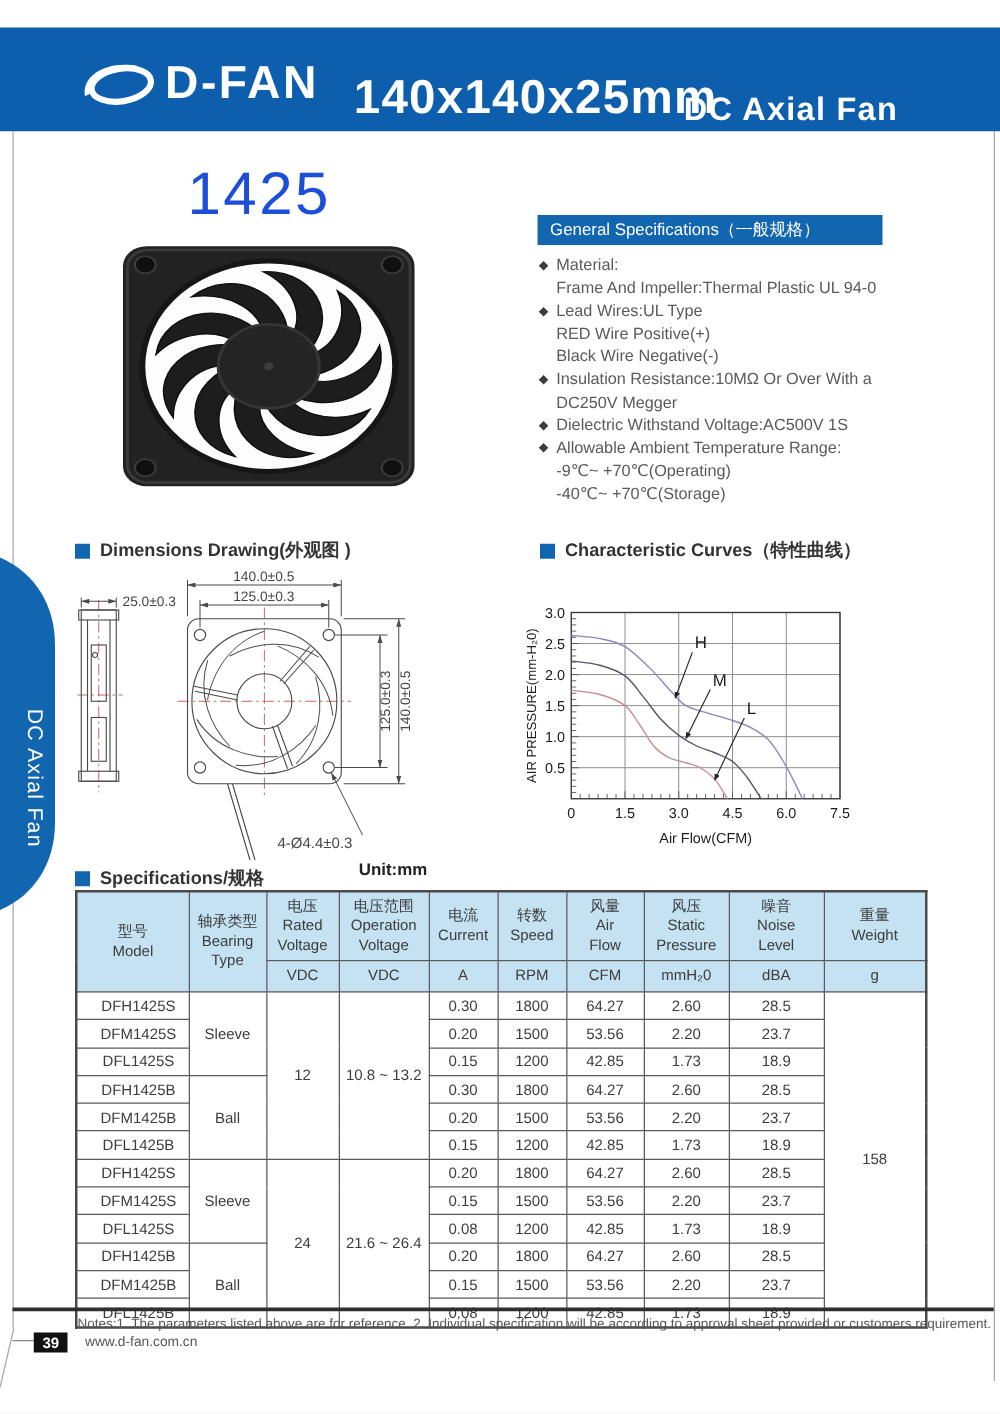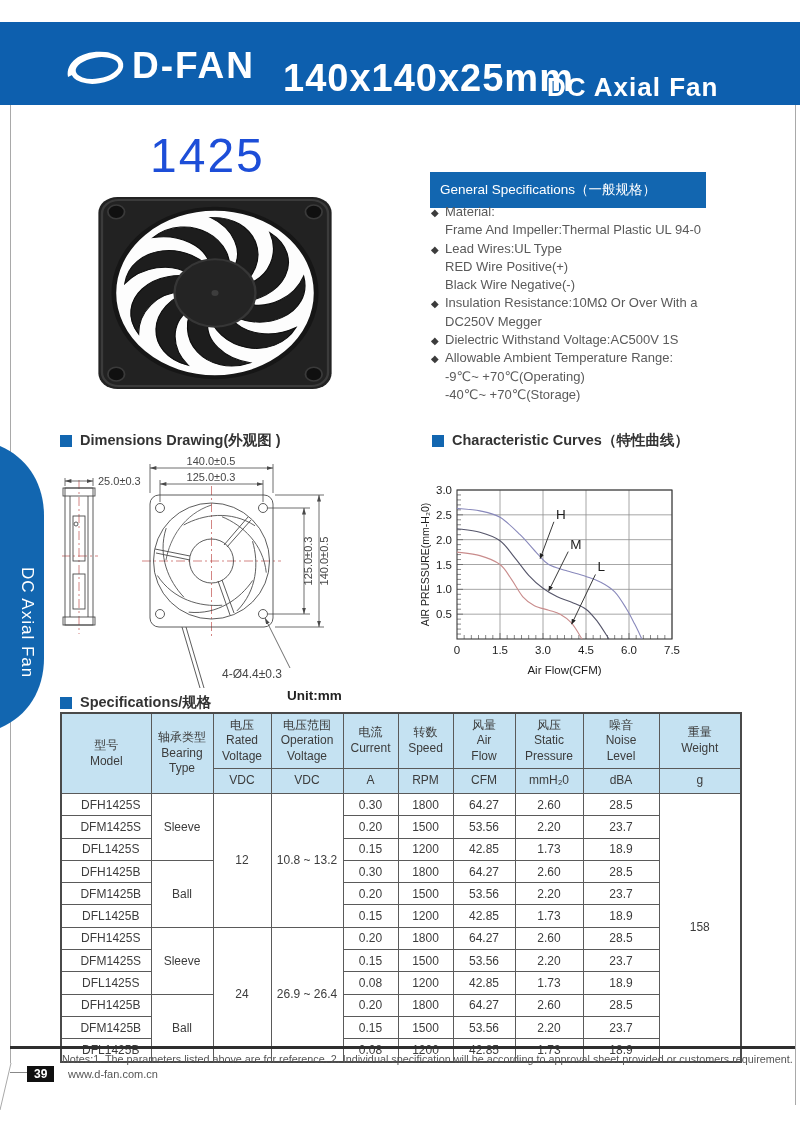--- a/index.html
+++ b/index.html
@@ -13,21 +13,21 @@
   #size-title{left:283px;top:35px;color:#fff;font-size:38px;font-weight:bold;letter-spacing:1px;}
   #product-title{left:547px;top:50px;color:#fff;font-size:26px;font-weight:bold;letter-spacing:1px;}
   
   .frameline{background:#a9a9a9;}
   
   #model-number{left:150px;top:128px;font-size:48px;color:#1d4ed8;letter-spacing:2px;}
   
   #side-tab-text{left:7px;top:528px;width:30px;height:190px;color:#fff;font-size:17px;
      writing-mode:vertical-rl;text-align:center;letter-spacing:1px;}
   
-  #gs-bar{left:430px;top:172px;width:276px;height:36px;background:#1266b0;color:#fff;
+  #gs-bar{left:430px;top:172px;width:276px;height:24px;background:#1266b0;color:#fff;
      font-size:13.5px;display:flex;align-items:center;padding-left:10px;box-sizing:border-box;}
   #gs-list{left:431px;top:203px;width:330px;}
   .gs-line{position:relative;padding-left:14px;font-size:13px;color:#5a5a5a;line-height:18.3px;}
   .gs-line .dm{position:absolute;left:0;top:1px;font-size:10px;color:#3c3c3c;}
   
   .sec-head{font-size:14.5px;color:#333;font-weight:bold;display:flex;align-items:center;}
   .sec-sq{width:12px;height:12px;background:#1266b0;margin-right:8px;flex:0 0 auto;}
   
   #spec-table table{border-collapse:collapse;table-layout:fixed;border:2px solid #4a4a4a;}
   #spec-table th,#spec-table td{border:1px solid #5a5a5a;text-align:center;font-weight:normal;}
@@ -409,21 +409,21 @@
             <td>0.15</td>
             <td>1200</td>
             <td>42.85</td>
             <td>1.73</td>
             <td>18.9</td>
           </tr>
           <tr>
             <td class="model">DFH1425S</td>
             <td rowspan="3">Sleeve</td>
             <td rowspan="6">24</td>
-            <td rowspan="6">26.9 ~ 26.4</td>
+            <td rowspan="6">21.6 ~ 26.4</td>
             <td>0.20</td>
             <td>1800</td>
             <td>64.27</td>
             <td>2.60</td>
             <td>28.5</td>
           </tr>
           <tr>
             <td class="model">DFM1425S</td>
             <td>0.15</td>
             <td>1500</td>

